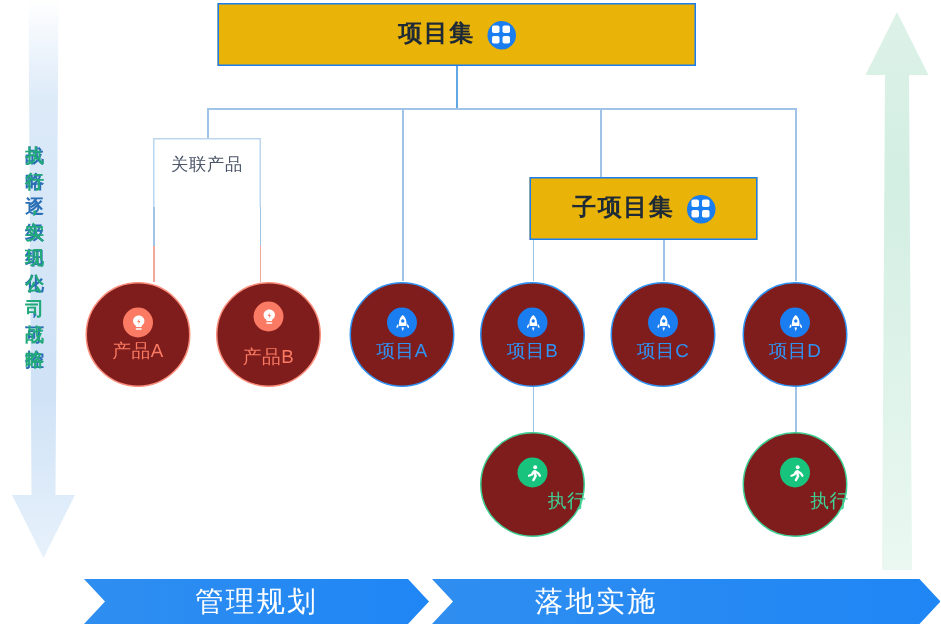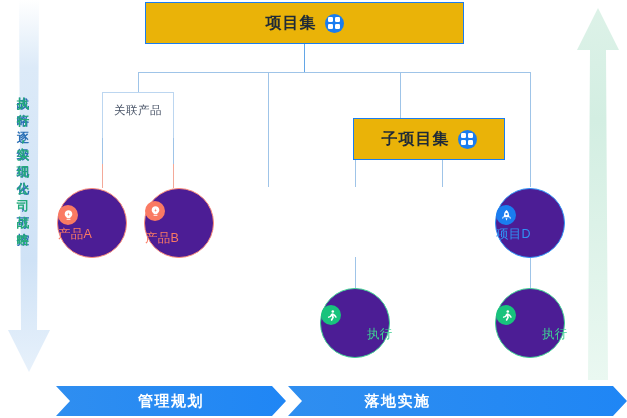--- a/index.html
+++ b/index.html
@@ -57,22 +57,22 @@
   }
   #assoc-label{
     position:absolute;left:100px;top:105px;width:76px;
     text-align:center;font-size:11.5px;color:#4a5568;
     line-height:1;letter-spacing:.5px;
   }
 
   
   .circle-node{
     position:absolute;width:70px;height:70px;border-radius:50%;
-    box-sizing:border-box;background:#4c1d95;
-    display:flex;flex-direction:column;align-items:flex-start;justify-content:center;
+    box-sizing:border-box;background:#7f1d1d;
+    display:flex;flex-direction:column;align-items:center;justify-content:center;
     gap:3px;
   }
   .circle-node .c-label{
     font-size:12.5px;line-height:1;letter-spacing:.3px;white-space:nowrap;
   }
   .c-icon{
     width:20px;height:20px;border-radius:50%;
     display:flex;align-items:center;justify-content:center;
     flex:0 0 auto;
   }
@@ -112,21 +112,21 @@
     left:56px;width:230px;
     background:linear-gradient(90deg,#2f8ef0 0%,#1f86f5 100%);
     clip-path:polygon(0 0, 216px 0, 230px 15px, 216px 30px, 0 30px, 14px 15px);
   }
   #banner-exec{
     left:288px;width:339px;
     background:linear-gradient(90deg,#2f8ef0 0%,#1f86f5 100%);
     clip-path:polygon(0 0, 325px 0, 339px 15px, 325px 30px, 0 30px, 14px 15px);
   }
   .banner-label{
-    color:#ffffff;font-size:15px;font-weight:bold;letter-spacing:1.5px;
+    color:#ffffff;font-size:19px;font-weight:normal;letter-spacing:1.5px;
   }
   #banner-exec .banner-label{margin-right:120px;}
   #watermark{
     position:absolute;left:487px;top:398px;
     font-size:11px;color:rgba(255,255,255,.72);
     white-space:nowrap;letter-spacing:.4px;
   }
 </style>
 </head>
 <body>
@@ -202,22 +202,55 @@
     <span class="c-icon">
       <svg width="13" height="13" viewBox="0 0 24 24">
         <path fill="#ffffff" d="M12 2.5c-3.9 0-7 3-7 6.7 0 2.4 1.2 4.2 2.8 5.4.5.4.8.9.8 1.5v.4h6.8v-.4c0-.6.3-1.1.8-1.5C17.8 13.4 19 11.6 19 9.2c0-3.7-3.1-6.7-7-6.7z"></path>
         <rect x="8.2" y="18.2" width="7.6" height="1.7" rx="0.8" fill="#ffffff"></rect>
         <path fill="#fa7a63" d="M12.9 6.2l-2.9 4.3h2l-.7 3.1 2.9-4.3h-2z"></path>
       </svg>
     </span>
     <span class="c-label">产品B</span>
   </div>
 
-
-
+  <div class="circle-node project" style="left:233px;top:188px;">
+    <span class="c-icon">
+      <svg width="13" height="13" viewBox="0 0 24 24">
+        <path fill="#ffffff" d="M12 1.8c-3 2.4-4.6 5.7-4.6 9.3v4.2h9.2v-4.2c0-3.6-1.6-6.9-4.6-9.3z"></path>
+        <path fill="#ffffff" d="M6.6 12.2l-2.2 3.3v2.8l2.2-1.7zM17.4 12.2l2.2 3.3v2.8l-2.2-1.7z"></path>
+        <path fill="#ffffff" d="M10.3 17.2h3.4l-1.7 4.6z"></path>
+        <circle cx="12" cy="9.3" r="2.1" fill="#1a7df0"></circle>
+      </svg>
+    </span>
+    <span class="c-label">项目A</span>
+  </div>
+
+  <div class="circle-node project" style="left:320px;top:188px;">
+    <span class="c-icon">
+      <svg width="13" height="13" viewBox="0 0 24 24">
+        <path fill="#ffffff" d="M12 1.8c-3 2.4-4.6 5.7-4.6 9.3v4.2h9.2v-4.2c0-3.6-1.6-6.9-4.6-9.3z"></path>
+        <path fill="#ffffff" d="M6.6 12.2l-2.2 3.3v2.8l2.2-1.7zM17.4 12.2l2.2 3.3v2.8l-2.2-1.7z"></path>
+        <path fill="#ffffff" d="M10.3 17.2h3.4l-1.7 4.6z"></path>
+        <circle cx="12" cy="9.3" r="2.1" fill="#1a7df0"></circle>
+      </svg>
+    </span>
+    <span class="c-label">项目B</span>
+  </div>
+
+  <div class="circle-node project" style="left:407px;top:188px;">
+    <span class="c-icon">
+      <svg width="13" height="13" viewBox="0 0 24 24">
+        <path fill="#ffffff" d="M12 1.8c-3 2.4-4.6 5.7-4.6 9.3v4.2h9.2v-4.2c0-3.6-1.6-6.9-4.6-9.3z"></path>
+        <path fill="#ffffff" d="M6.6 12.2l-2.2 3.3v2.8l2.2-1.7zM17.4 12.2l2.2 3.3v2.8l-2.2-1.7z"></path>
+        <path fill="#ffffff" d="M10.3 17.2h3.4l-1.7 4.6z"></path>
+        <circle cx="12" cy="9.3" r="2.1" fill="#1a7df0"></circle>
+      </svg>
+    </span>
+    <span class="c-label">项目C</span>
+  </div>
 
   <div class="circle-node project" style="left:495px;top:188px;">
     <span class="c-icon">
       <svg width="13" height="13" viewBox="0 0 24 24">
         <path fill="#ffffff" d="M12 1.8c-3 2.4-4.6 5.7-4.6 9.3v4.2h9.2v-4.2c0-3.6-1.6-6.9-4.6-9.3z"></path>
         <path fill="#ffffff" d="M6.6 12.2l-2.2 3.3v2.8l2.2-1.7zM17.4 12.2l2.2 3.3v2.8l-2.2-1.7z"></path>
         <path fill="#ffffff" d="M10.3 17.2h3.4l-1.7 4.6z"></path>
         <circle cx="12" cy="9.3" r="2.1" fill="#1a7df0"></circle>
       </svg>
     </span>

